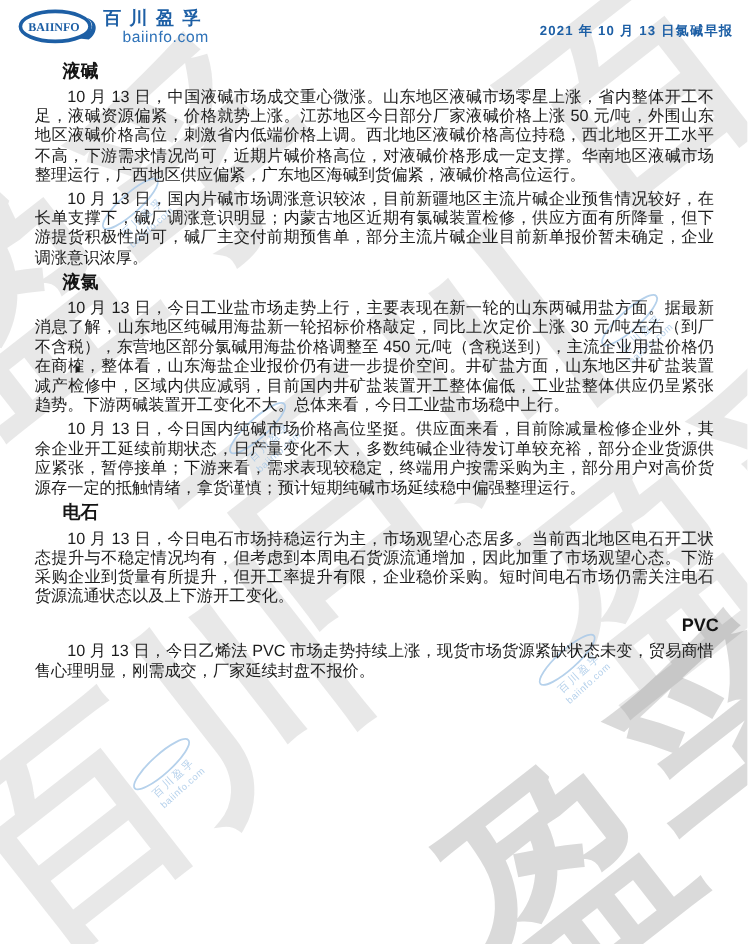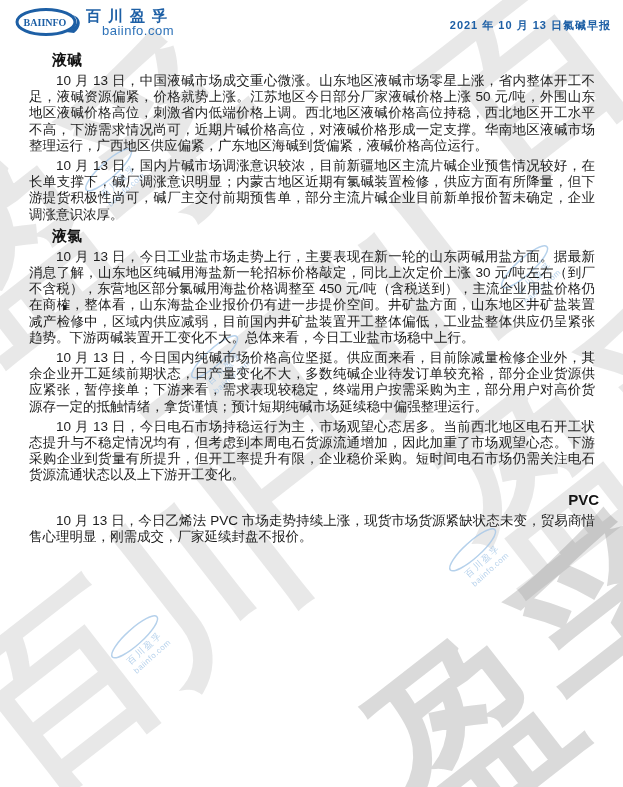--- a/index.html
+++ b/index.html
@@ -123,20 +123,21 @@
     <p class="para">10 月 13 日，中国液碱市场成交重心微涨。山东地区液碱市场零星上涨，省内整体开工不足，液碱资源偏紧，价格就势上涨。江苏地区今日部分厂家液碱价格上涨 50 元/吨，外围山东地区液碱价格高位，刺激省内低端价格上调。西北地区液碱价格高位持稳，西北地区开工水平不高，下游需求情况尚可，近期片碱价格高位，对液碱价格形成一定支撑。华南地区液碱市场整理运行，广西地区供应偏紧，广东地区海碱到货偏紧，液碱价格高位运行。</p>
 
     <p class="para">10 月 13 日，国内片碱市场调涨意识较浓，目前新疆地区主流片碱企业预售情况较好，在长单支撑下，碱厂调涨意识明显；内蒙古地区近期有氯碱装置检修，供应方面有所降量，但下游提货积极性尚可，碱厂主交付前期预售单，部分主流片碱企业目前新单报价暂未确定，企业调涨意识浓厚。</p>
 
     <div class="sec-title">液氯</div>
 
     <p class="para">10 月 13 日，今日工业盐市场走势上行，主要表现在新一轮的山东两碱用盐方面。据最新消息了解，山东地区纯碱用海盐新一轮招标价格敲定，同比上次定价上涨 30 元/吨左右（到厂不含税），东营地区部分氯碱用海盐价格调整至 450 元/吨（含税送到），主流企业用盐价格仍在商榷，整体看，山东海盐企业报价仍有进一步提价空间。井矿盐方面，山东地区井矿盐装置减产检修中，区域内供应减弱，目前国内井矿盐装置开工整体偏低，工业盐整体供应仍呈紧张趋势。下游两碱装置开工变化不大。总体来看，今日工业盐市场稳中上行。</p>
 
     <p class="para">10 月 13 日，今日国内纯碱市场价格高位坚挺。供应面来看，目前除减量检修企业外，其余企业开工延续前期状态，日产量变化不大，多数纯碱企业待发订单较充裕，部分企业货源供应紧张，暂停接单；下游来看，需求表现较稳定，终端用户按需采购为主，部分用户对高价货源存一定的抵触情绪，拿货谨慎；预计短期纯碱市场延续稳中偏强整理运行。</p>
 
+    <div class="sec-title">电石</div>
     <p class="para">10 月 13 日，今日电石市场持稳运行为主，市场观望心态居多。当前西北地区电石开工状态提升与不稳定情况均有，但考虑到本周电石货源流通增加，因此加重了市场观望心态。下游采购企业到货量有所提升，但开工率提升有限，企业稳价采购。短时间电石市场仍需关注电石货源流通状态以及上下游开工变化。</p>
 
     <div class="sec-title extra-gap">PVC</div>
     <p class="para">10 月 13 日，今日乙烯法 PVC 市场走势持续上涨，现货市场货源紧缺状态未变，贸易商惜售心理明显，刚需成交，厂家延续封盘不报价。</p>
 
   </div>
 
 </div>
 
 </body></html>

